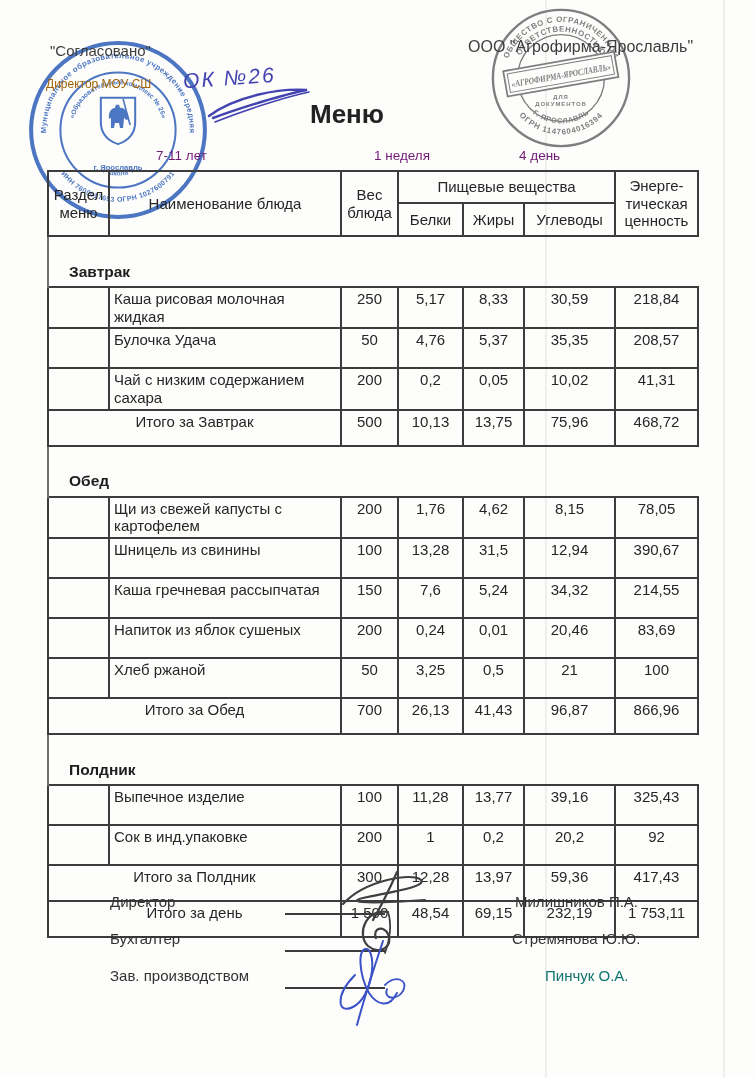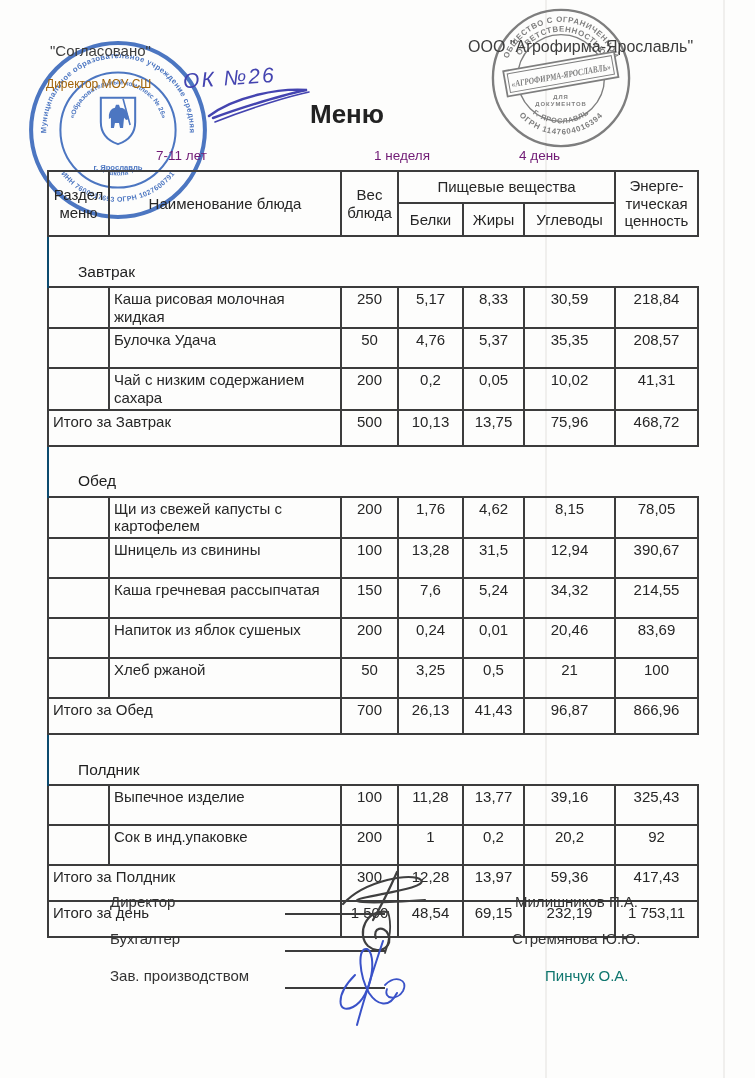--- a/index.html
+++ b/index.html
@@ -25,23 +25,23 @@
   
   table.menu{position:absolute;left:47px;top:170px;width:650px;z-index:2;
              border-collapse:collapse;table-layout:fixed;font-size:15px;color:#262626;}
   table.menu th,table.menu td{border:2px solid #3c3c3c;padding:2px 4px;vertical-align:top;
              line-height:1.18;overflow:hidden;}
   table.menu th{font-weight:400;text-align:center;vertical-align:middle;padding:3px 2px;}
   td.c-num{text-align:center;}
   td.c-name{text-align:left;}
   tr.dish td{height:34px;}
   tr.total td{height:30px;}
-  td.total-label{text-align:left;}
-  tr.sec-row td{border:none;border-left:2px solid #0c4a6e;font-weight:400;font-size:15.5px;
-                vertical-align:bottom;padding:6px 0 5px 29px;height:38px;color:#1e1e1e;}
+  td.total-label{text-align:center;}
+  tr.sec-row td{border:none;border-left:2px solid #737373;font-weight:700;font-size:15.5px;
+                vertical-align:bottom;padding:6px 0 5px 20px;height:38px;color:#1e1e1e;}
 
   
   .sig-role{font-size:15px;color:#333;z-index:3;}
   .sig-name{font-size:15px;color:#333;z-index:3;text-align:right;}
   .sig-name.blue{color:#0f766e;}
   .sig-line{position:absolute;width:100px;border-bottom:2px solid #3c3c3c;z-index:2;}
   .sig-svg{position:absolute;z-index:3;}
 </style>
 </head>
 <body>

